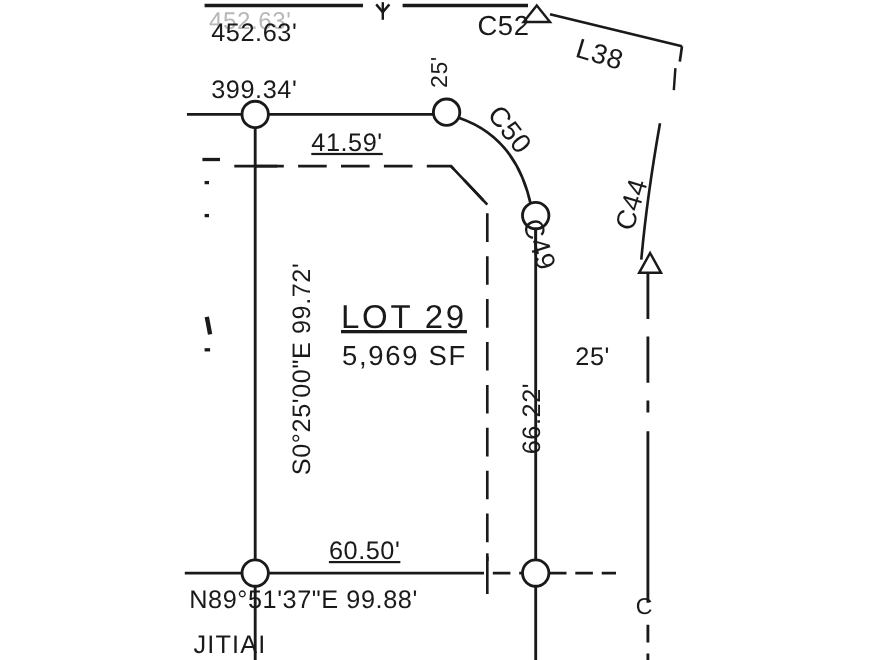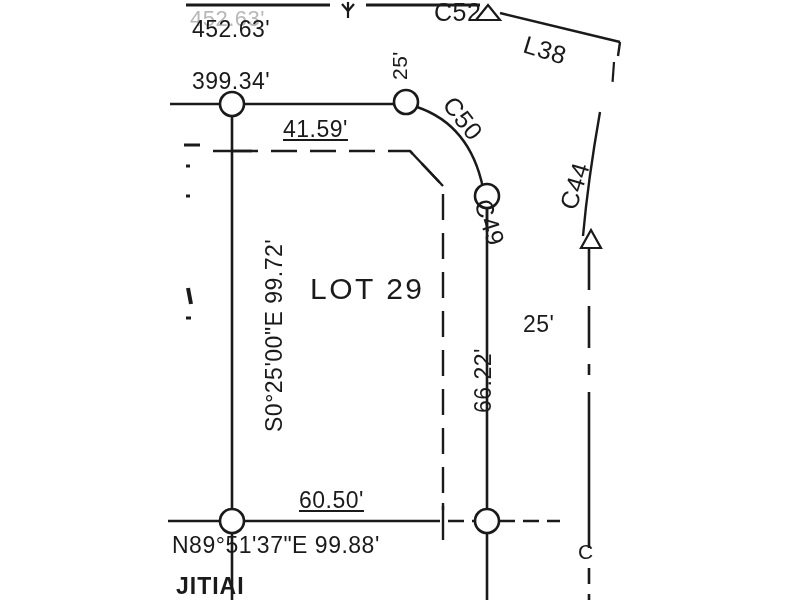--- a/index.html
+++ b/index.html
@@ -26,21 +26,21 @@
     position: absolute;
     color: #1a1a1a;
     font-family: "Liberation Sans", sans-serif;
     white-space: nowrap;
     line-height: 1;
     letter-spacing: 0.5px;
   }
   .lbl-dim      { font-size: 23px; }
   .lbl-dim-sm   { font-size: 21px; }
   .lbl-curve    { font-size: 25px; }
-  .lbl-lot      { font-size: 30px; letter-spacing: 2.5px; }
+  .lbl-lot      { font-size: 30px; letter-spacing: 2.5px; text-decoration: underline; }
   .lbl-area     { font-size: 25px; letter-spacing: 1.5px; }
   .lbl-bearing  { font-size: 23px; }
   .rot-ccw {
     transform: rotate(-90deg);
     transform-origin: 0 0;
   }
   .rot-c50 {
     transform: rotate(52deg);
     transform-origin: 0 0;
   }
@@ -64,21 +64,20 @@
     white-space: nowrap;
     letter-spacing: 0.5px;
   }
   .clip-text {
     position: absolute;
     color: #1a1a1a;
     font-family: "Liberation Sans", sans-serif;
     white-space: nowrap;
     font-size: 23px;
     letter-spacing: 1px;
-    font-weight: bold;
   }
 </style>
 </head>
 <body>
 
 <div id="plat-root">
 
   <svg id="plat-svg" viewBox="0 0 800 600" xmlns="http://www.w3.org/2000/svg">
 
     <g>
@@ -195,38 +194,39 @@
     </g>
 
   </svg>
 
   <div class="watermark" style="left:190px; top:6px;">452.63'</div>
 
   <div class="lbl lbl-dim" style="left:192px; top:18px;">452.63'</div>
 
   <div class="lbl lbl-dim-sm rot-ccw" style="left:389px; top:80px;">25'</div>
 
-  <div class="lbl lbl-curve" style="left:434px; top:0;">C52</div>
+  <div class="lbl lbl-curve" style="left:434px; top:12px;">C52</div>
 
   <div class="lbl lbl-curve rot-l38" style="left:528px; top:32px;">L38</div>
 
   <div class="lbl lbl-dim" style="left:192px; top:70px;">399.34'</div>
 
   <div class="lbl lbl-curve rot-c50" style="left:458px; top:92px;">C50</div>
 
   <div class="lbl lbl-curve rot-c44" style="left:556px; top:205px;">C44</div>
 
   <div class="lbl lbl-dim" style="left:283px; top:118px;text-decoration:underline;">41.59'</div>
 
   <div class="lbl lbl-curve rot-c49" style="left:494px; top:196px;">C49</div>
 
   <div class="lbl lbl-bearing rot-ccw" style="left:263px; top:432px;">S0°25'00"E  99.72'</div>
 
   <div class="lbl lbl-lot" style="left:310px; top:274px;">LOT 29</div>
 
+  <div class="lbl lbl-area" style="left:311px; top:312px;">5,969 SF</div>
 
   <div class="lbl lbl-dim" style="left:523px; top:313px;">25'</div>
 
   <div class="lbl lbl-dim rot-ccw" style="left:472px; top:413px;">66.22'</div>
 
   <div class="lbl lbl-dim" style="left:299px; top:489px;text-decoration:underline;">60.50'</div>
 
   <div class="lbl lbl-bearing" style="left:172px; top:534px;">N89°51'37"E  99.88'</div>
 
   <div class="clip-text" style="left:176px; top:573px;">JITIAI</div>

